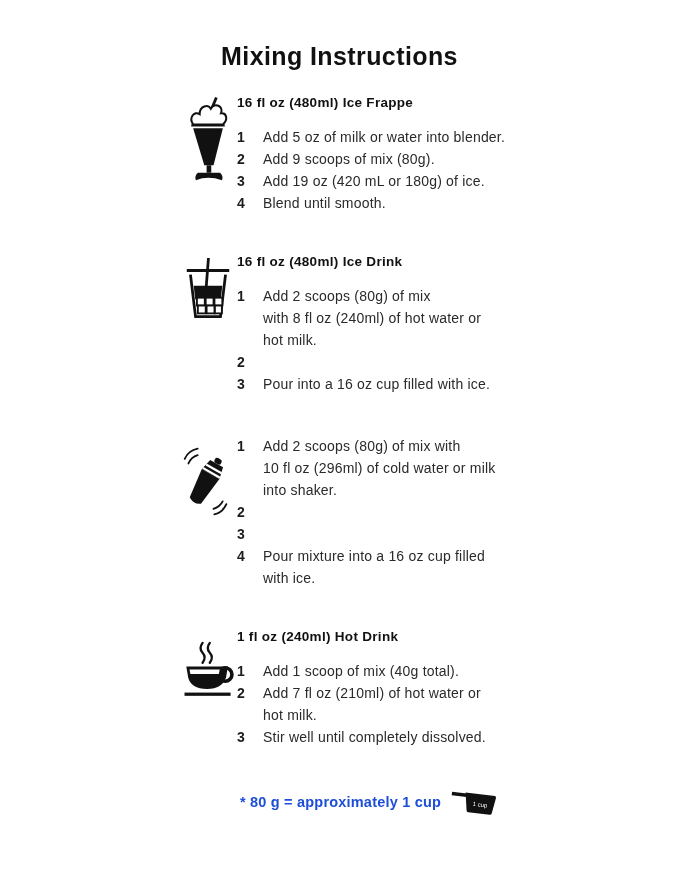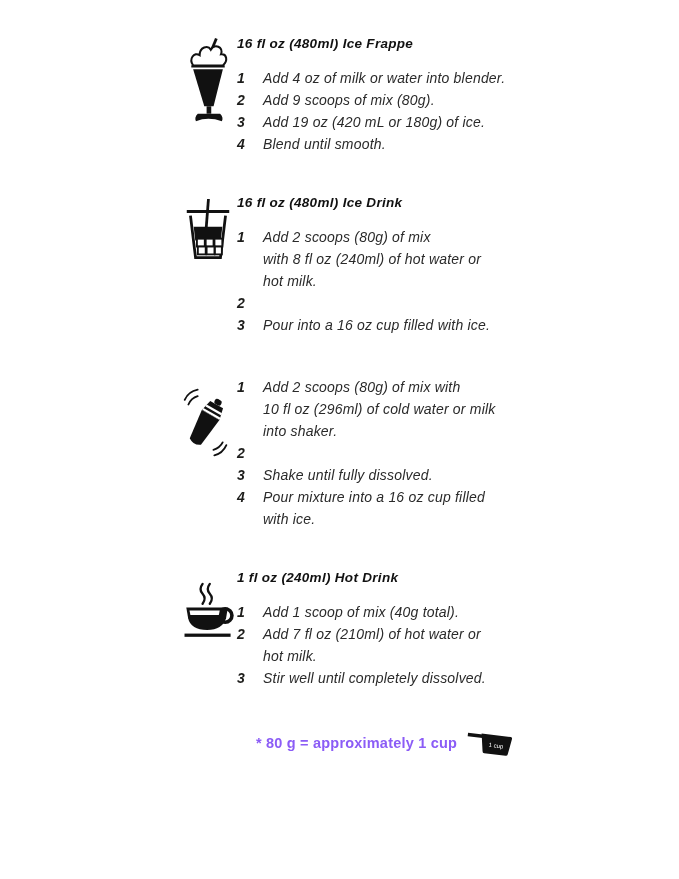--- a/index.html
+++ b/index.html
@@ -14,21 +14,21 @@
 
   .page-title {
     padding-top: 42px;
     text-align: center;
     font-size: 25px;
     font-weight: 800;
     letter-spacing: 0.4px;
     color: #111111;
   }
 
-  .sections { margin-top: 36px; margin-left: 180px; width: 400px; font-style: italic; }
+  .sections { margin-top: 24px; margin-left: 180px; width: 400px; }
 
   .section { display: flex; flex-direction: row; margin-bottom: 40px; }
   .icon-col { width: 57px; flex: 0 0 57px; }
   .icon-col svg { display: block; }
   .icon-frappe { margin-top: 0px; margin-left: 2px; }
   .icon-icecup { margin-top: 4px; margin-left: 2px; }
   .icon-shaker { margin-top: 10px; }
   .icon-hot    { margin-top: 10px; }
 
   .content { flex: 1; }
@@ -51,50 +51,51 @@
     color: #2a2a2a;
     white-space: pre-line;
   }
 
   .footer {
     margin-top: 14px; margin-left: 240px;
     display: flex; align-items: center; gap: 10px;
   }
   .footer-note {
     font-size: 14.5px; font-weight: 700;
-    letter-spacing: 0.2px; color: #8b5cf6; margin-left: 16px;
+    letter-spacing: 0.2px; color: #1d4ed8;
   }
   .footer svg { display: block; }
 </style>
 </head>
 <body>
 
 <div class="page">
 
+  <h1 class="page-title">Mixing Instructions</h1>
 
   <div class="sections">
 
     <div class="section">
       <div class="icon-col">
         <span>
           <svg class="icon-frappe" width="52" height="96" viewBox="0 0 56 100">
             <path d="M37,1 L30,18" stroke="#111" stroke-width="3" fill="none"></path>
             <path d="M12,30 C7,23 13,15 19,19 C19,10 28,8 31,13 C35,6 45,10 42,18 C48,17 50,25 44,30 Z" fill="#fff" stroke="#111" stroke-width="2.2"></path>
             <path d="M10,31 L46,31" stroke="#111" stroke-width="2.6"></path>
             <path d="M12,34 L44,34 L34,74 L24,74 Z" fill="#111"></path>
             <rect x="26.5" y="74" width="5" height="8" fill="#111"></rect>
             <path d="M17,82 L41,82 Q45,86 43,90 Q28,85 15,90 Q13,86 17,82 Z" fill="#111"></path>
           </svg>
         </span>
       </div>
       <div class="content">
         <div class="heading">16 fl oz (480ml) Ice Frappe</div>
         <div class="step">
           <span class="num">1</span>
-          <span class="text">Add 4 oz of milk or water into blender.</span>
+          <span class="text">Add 5 oz of milk or water into blender.</span>
         </div>
         <div class="step">
           <span class="num">2</span>
           <span class="text">Add 9 scoops of mix (80g).</span>
         </div>
         <div class="step">
           <span class="num">3</span>
           <span class="text">Add 19 oz (420 mL or 180g) of ice.</span>
         </div>
         <div class="step">
@@ -164,21 +165,20 @@
           <span class="num">1</span>
           <span class="text">Add 2 scoops (80g) of mix with
 10 fl oz (296ml) of cold water or milk
 into shaker.</span>
         </div>
         <div class="step">
           <span class="num">2</span>
         </div>
         <div class="step">
           <span class="num">3</span>
-          <span class="text">Shake until fully dissolved.</span>
         </div>
         <div class="step">
           <span class="num">4</span>
           <span class="text">Pour mixture into a 16 oz cup filled
 with ice.</span>
         </div>
       </div>
     </div>
 
     <div class="section">

